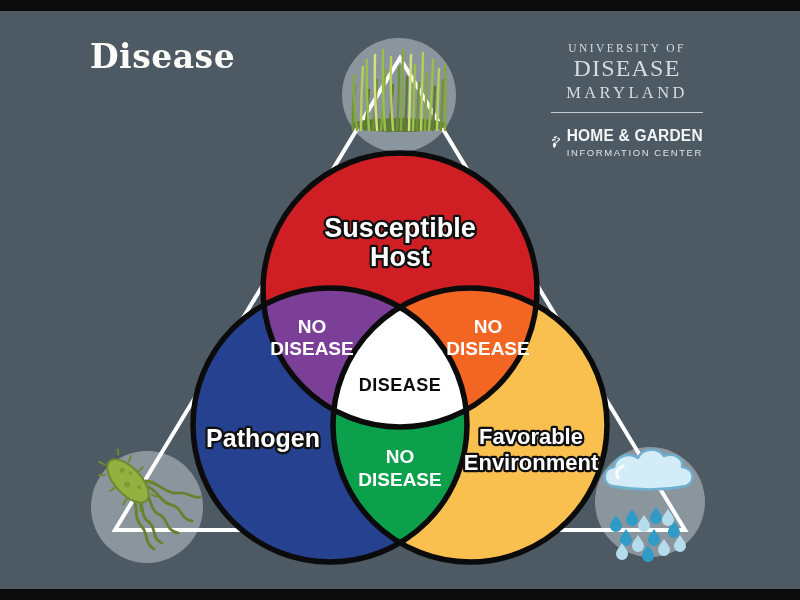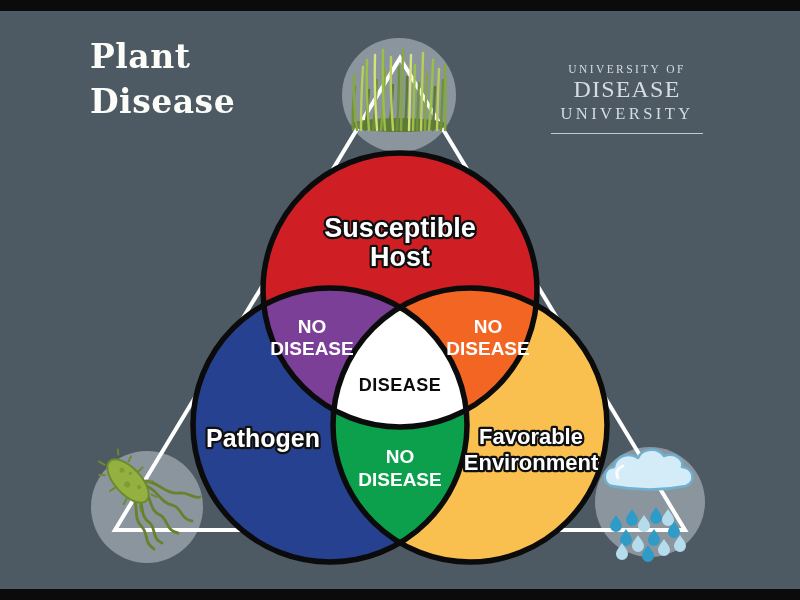--- a/index.html
+++ b/index.html
@@ -5,21 +5,21 @@
   html,body{margin:0;padding:0;background:#222;}
   .canvas{position:relative;width:800px;height:600px;background:#0b0b0b;overflow:hidden;
           font-family:"Liberation Sans",sans-serif;}
   .panel{position:absolute;left:0;top:11px;width:800px;height:578px;background:#4D5A64;}
   .stage-svg{position:absolute;left:0;top:0;}
   .title{position:absolute;left:90px;top:34px;color:#FBFBF8;
          font-family:"DejaVu Serif","Liberation Serif",serif;font-weight:bold;
          font-size:33px;line-height:45px;letter-spacing:.5px;}
   .logo-block{position:absolute;left:551px;top:42px;width:152px;text-align:center;
               color:#D6DBDF;font-family:"Liberation Serif",serif;}
-  .umd-l1{font-size:11.5px;letter-spacing:2.4px;white-space:nowrap;margin-top:21px;}
+  .umd-l1{font-size:11.5px;letter-spacing:2.4px;white-space:nowrap;}
   .umd-l2{font-size:24px;letter-spacing:1.2px;margin-top:1px;white-space:nowrap;}
   .umd-l3{font-size:16.5px;letter-spacing:3.4px;margin-top:1px;white-space:nowrap;}
   .logo-divider{height:0;border-top:1.5px solid #C3CAD0;margin:9px 0 9px 0;}
   .hgic-row{display:flex;align-items:center;gap:5px;color:#F2F4F5;}
   .hgic-text{display:flex;flex-direction:column;align-items:flex-start;
              font-family:"Liberation Sans",sans-serif;}
   .hgic-name{font-size:15.5px;font-weight:bold;letter-spacing:.2px;white-space:nowrap;
              transform:scaleY(1.12);transform-origin:left center;}
   .hgic-sub{font-size:9.5px;letter-spacing:1.6px;margin-top:3px;white-space:nowrap;color:#DDE2E6;}
   .venn-label{font-family:"Liberation Sans",sans-serif;font-weight:bold;}
@@ -169,23 +169,37 @@
         <text x="488" y="333" font-size="19">NO</text>
         <text x="488" y="355" font-size="19">DISEASE</text>
         <text x="400" y="463" font-size="19">NO</text>
         <text x="400" y="486" font-size="19">DISEASE</text>
       </g>
       <text x="400" y="391" font-size="18" fill="#0B0B0B" letter-spacing="0.5">DISEASE</text>
     </g>
   </svg>
 
   <div class="title">
-    <div>Plant</div>
     <div>Disease</div>
   </div>
 
   <div class="logo-block">
     <div class="umd-l1">UNIVERSITY OF</div>
     <div class="umd-l2">DISEASE</div>
-    <div class="umd-l3">UNIVERSITY</div>
+    <div class="umd-l3">MARYLAND</div>
     <div class="logo-divider"></div>
+    <div class="hgic-row">
+      <svg width="30" height="40" viewBox="0 0 36 44">
+        <path d="M20,3 C14,1 9,4 8,9 C13,11 18,8 20,3 Z" fill="#F2F4F5"></path>
+        <path d="M13,12 C8,10 3,13 3,18 C8,20 12,16 13,12 Z" fill="#F2F4F5"></path>
+        <path d="M21,8 C26,6 30,9 30,13 C26,15 22,12 21,8 Z" fill="#F2F4F5"></path>
+        <path d="M20,2 C15,8 13,14 14,20" fill="none" stroke="#F2F4F5" stroke-width="2"></path>
+        <path d="M10,42 C5,36 5,28 11,23 L18,30 C16,36 14,40 10,42 Z" fill="#F2F4F5"></path>
+        <line x1="16" y1="26" x2="26" y2="16" stroke="#F2F4F5" stroke-width="3.5" stroke-linecap="round"></line>
+        <circle cx="28" cy="14" r="2.6" fill="#F2F4F5"></circle>
+      </svg>
+      <div class="hgic-text">
+        <div class="hgic-name">HOME &amp; GARDEN</div>
+        <div class="hgic-sub">INFORMATION CENTER</div>
+      </div>
+    </div>
   </div>
 </div>
 
 </body></html>

